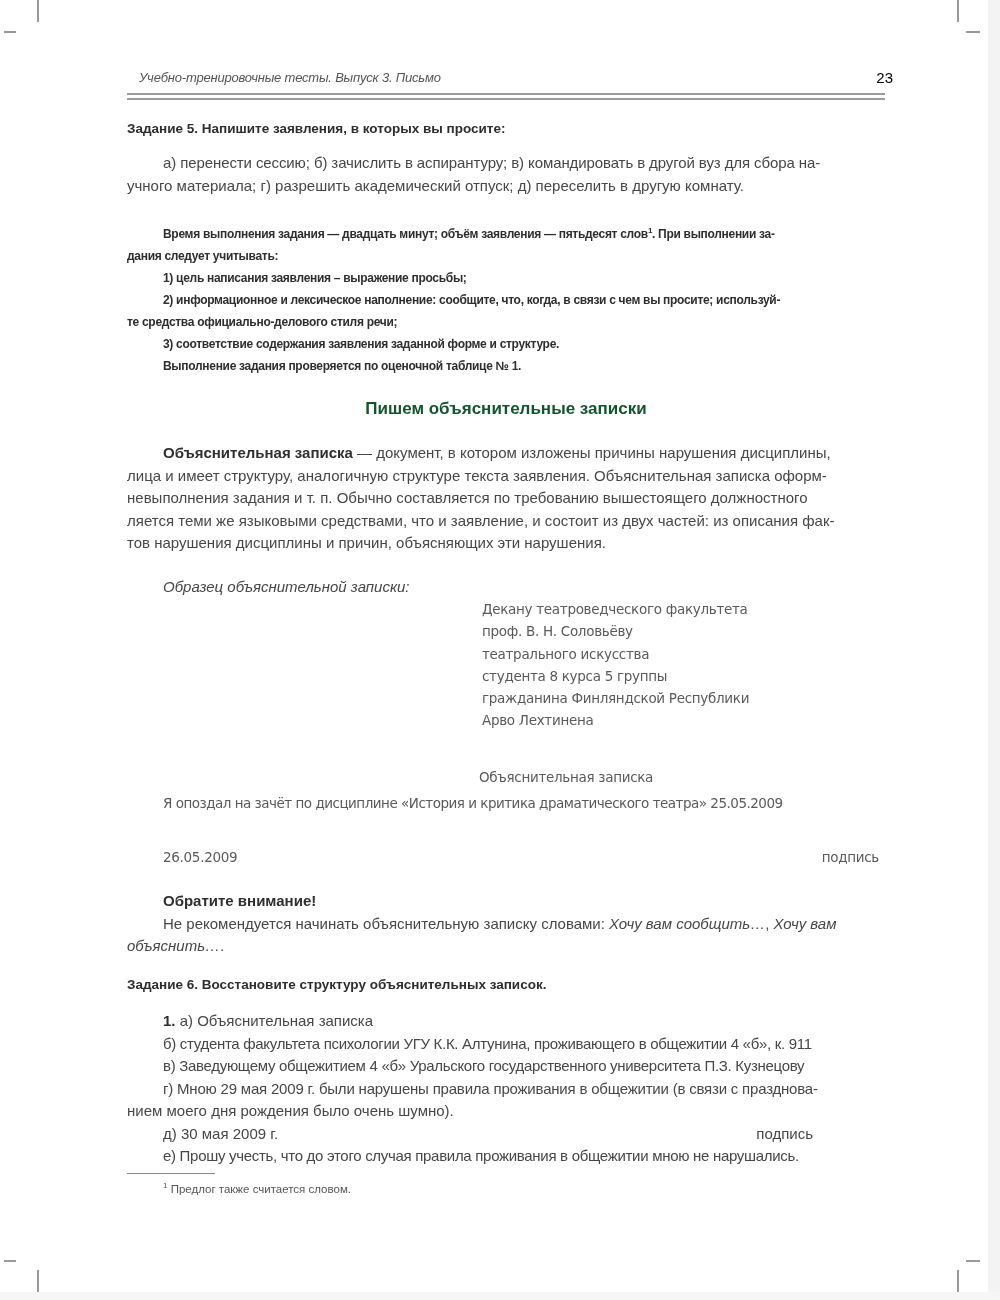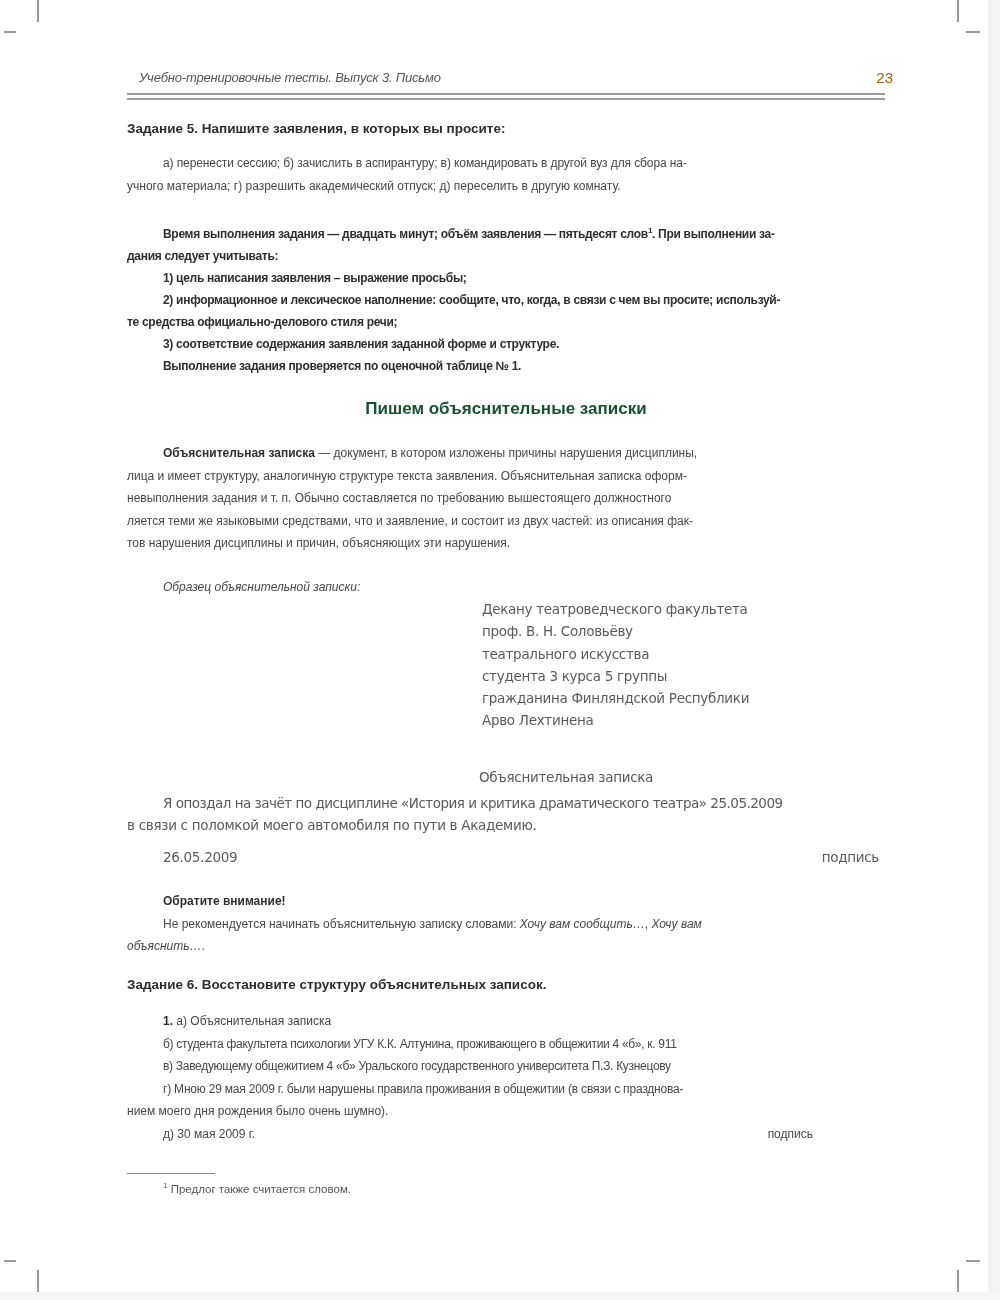--- a/index.html
+++ b/index.html
@@ -6,24 +6,24 @@
     body {
       width: 1000px; height: 1300px; background: #ffffff; position: relative; overflow: hidden;
       font-family: "Liberation Sans", sans-serif; color: #3a3a3a;
     }
     .right-strip { position: absolute; left: 988px; top: 0; width: 12px; height: 1300px; background: #f3f3f3; }
     .bottom-strip { position: absolute; left: 0; top: 1292px; width: 1000px; height: 8px; background: #f6f6f6; }
     .crop { position: absolute; background: #9a9a9a; }
     .page { position: absolute; left: 127px; top: 0; width: 758px; }
     .run-head { position: absolute; top: 70px; left: 0; width: 758px; height: 20px; margin-left: 12px; }
     .run-title { position: absolute; left: 0; top: 0; font-style: italic; font-size: 13px; color: #555; letter-spacing: -0.2px; }
-    .run-num { position: absolute; right: 4px; top: -1px; font-size: 15px; color: #a16207; }
+    .run-num { position: absolute; right: 4px; top: -1px; font-size: 15px; color: #000000; }
     .rule { position: absolute; left: 0; width: 758px; height: 2px; background: #9b9b9b; }
     .block { position: absolute; left: 0; width: 758px; }
-    .p { font-size: 12px; line-height: 22.5px; margin: 0; text-align: justify; color: #474747; }
+    .p { font-size: 15px; line-height: 22.5px; margin: 0; text-align: justify; color: #474747; }
     .indent { text-indent: 36px; }
     .task-head { font-weight: bold; font-size: 13.5px; color: #2d2d2d; margin: 0; }
     .cond { font-weight: bold; font-size: 12px; line-height: 22px; color: #2e2e2e; margin: 0; letter-spacing: -0.3px; text-align: justify; }
     .h2 { font-weight: bold; font-size: 17px; text-align: center; color: #14532d; margin: 0; }
     .sample { font-family: "DejaVu Sans", sans-serif; font-size: 13.5px; color: #5a5a5a; line-height: 22.3px; letter-spacing: -0.3px; }
     .addr { position: absolute; left: 355px; }
     .it { font-style: italic; }
     .b { font-weight: bold; color: #2f2f2f; }
     .row { display: flex; justify-content: space-between; }
     sup { font-size: 8px; }
@@ -86,33 +86,32 @@
 
   <div class="block" style="top:576px;">
     <p class="p it indent">Образец объяснительной записки:</p>
   </div>
 
   <div class="block sample" style="top:598px;">
     <div class="addr">
       <div>Декану театроведческого факультета</div>
       <div>проф. В. Н. Соловьёву</div>
       <div>театрального искусства</div>
-      <div>студента 3 курса 5 группы</div>
+      <div>студента 8 курса 5 группы</div>
       <div>гражданина Финляндской Республики</div>
       <div>Арво Лехтинена</div>
     </div>
   </div>
 
   <div class="block sample" style="top:766px; text-align:center;">
     <div style="padding-left:120px;">Объяснительная записка</div>
   </div>
 
   <div class="block sample" style="top:792px;">
     <div style="padding-left:36px; letter-spacing:-0.5px;">Я опоздал на зачёт по дисциплине «История и критика драматического театра» 25.05.2009</div>
-    <div>в связи с поломкой моего автомобиля по пути в Академию.</div>
   </div>
 
   <div class="block sample row" style="top:846px;">
     <span style="padding-left:36px;">26.05.2009</span>
     <span style="padding-right:6px;">подпись</span>
   </div>
 
   <div class="block" style="top:890px;">
     <p class="p indent b">Обратите внимание!</p>
     <p class="p indent"><span>Не рекомендуется начинать объяснительную записку словами: </span><span class="it">Хочу вам сообщить…</span><span>, </span><span class="it">Хочу вам</span></p>
@@ -126,20 +125,21 @@
   <div class="block" style="top:1010px;">
     <p class="p indent"><span class="b">1.</span> <span>а) Объяснительная записка</span></p>
     <p class="p indent" style="letter-spacing:-0.3px;">б) студента факультета психологии УГУ К.К. Алтунина, проживающего в общежитии 4 «б», к. 911</p>
     <p class="p indent" style="letter-spacing:-0.3px;">в) Заведующему общежитием 4 «б» Уральского государственного университета П.З. Кузнецову</p>
     <p class="p indent" style="letter-spacing:-0.2px;">г) Мною 29 мая 2009 г. были нарушены правила проживания в общежитии (в связи с празднова-</p>
     <p class="p">нием моего дня рождения было очень шумно).</p>
     <div class="p row">
       <span style="padding-left:36px;">д) 30 мая 2009 г.</span>
       <span style="padding-right:72px;">подпись</span>
     </div>
+    <p class="p indent" style="letter-spacing:-0.3px;">е) Прошу учесть, что до этого случая правила проживания в общежитии мною не нарушались.</p>
   </div>
 
   <div class="fn-rule" style="top:1173px;"></div>
   <div class="block fn" style="top:1181px; padding-left:36px;">
     <sup>1</sup><span> Предлог также считается словом.</span>
   </div>
 
 </div>
 
 </body></html>

